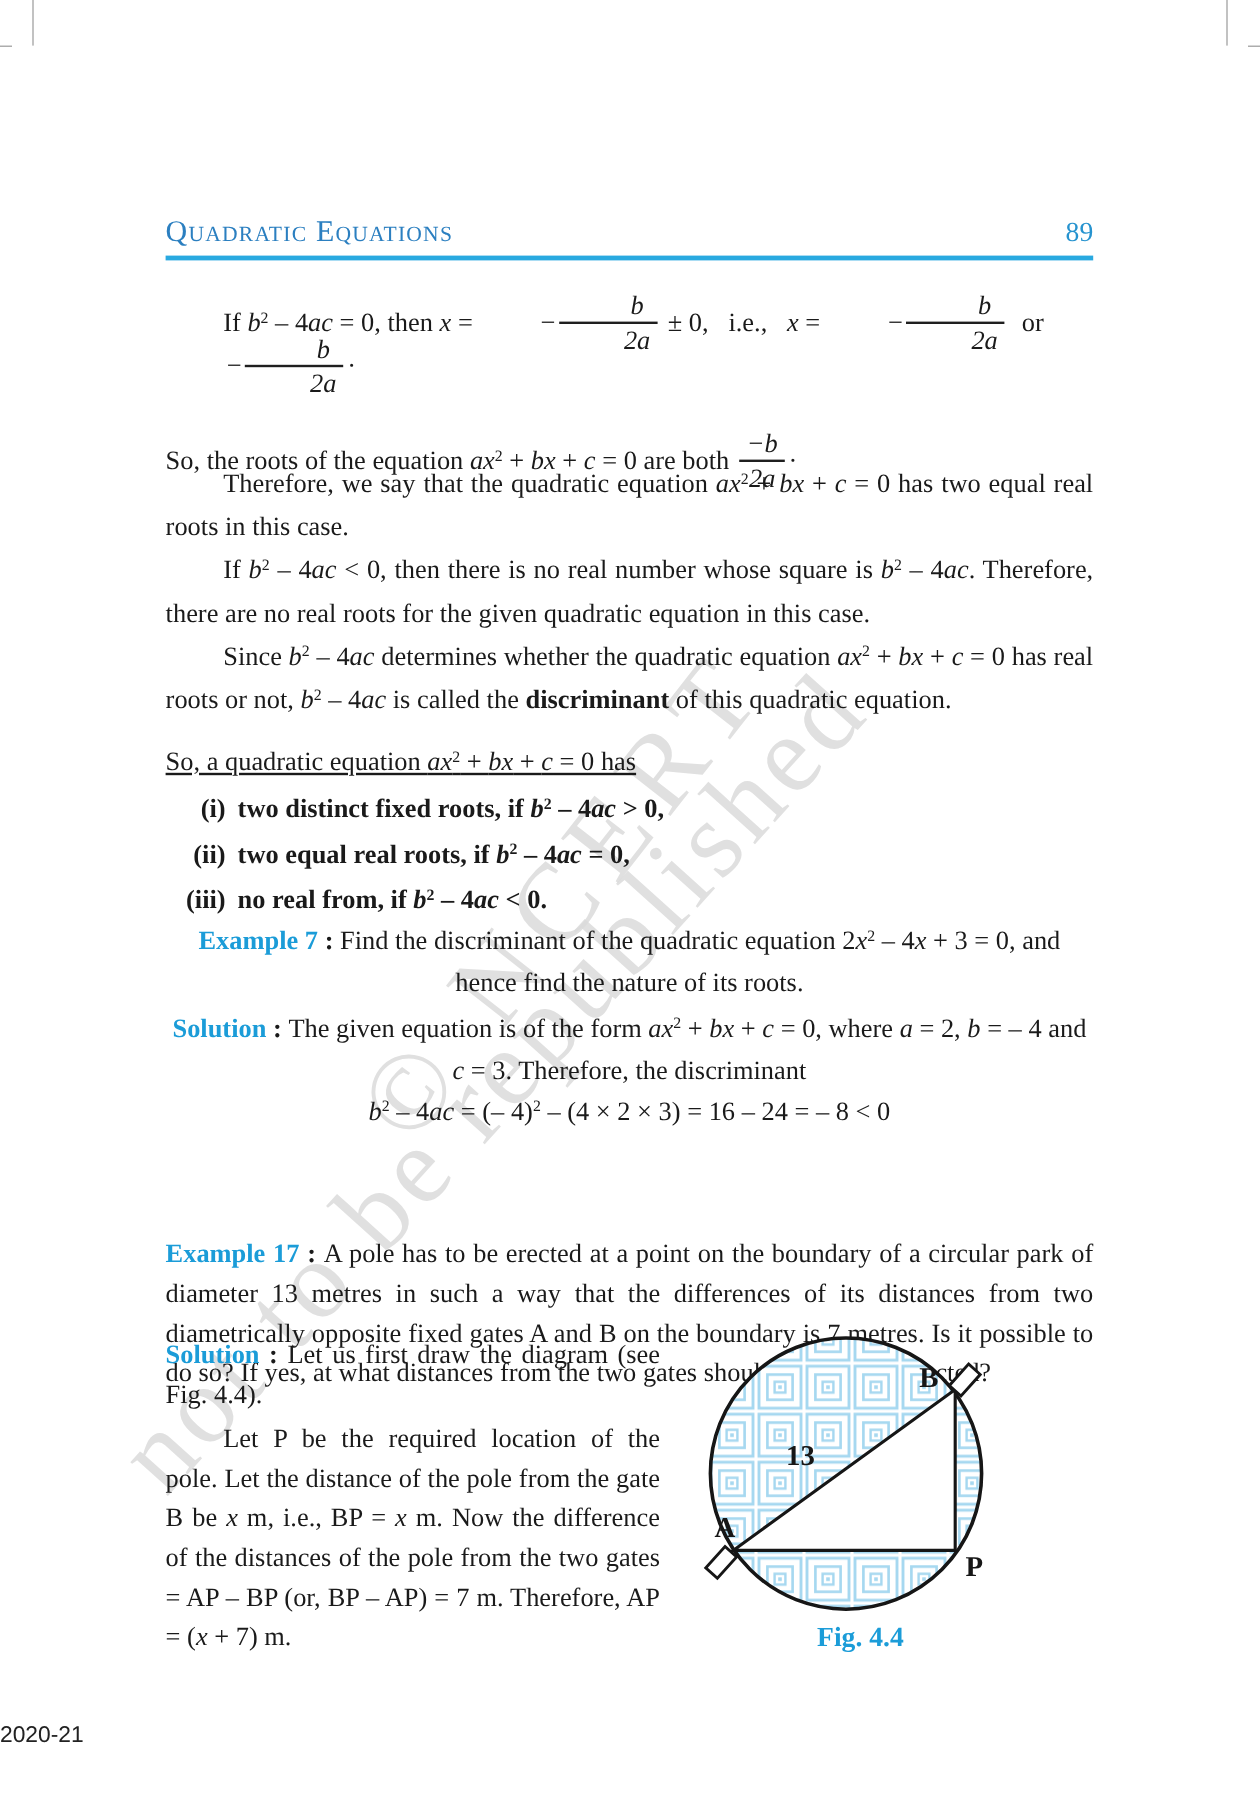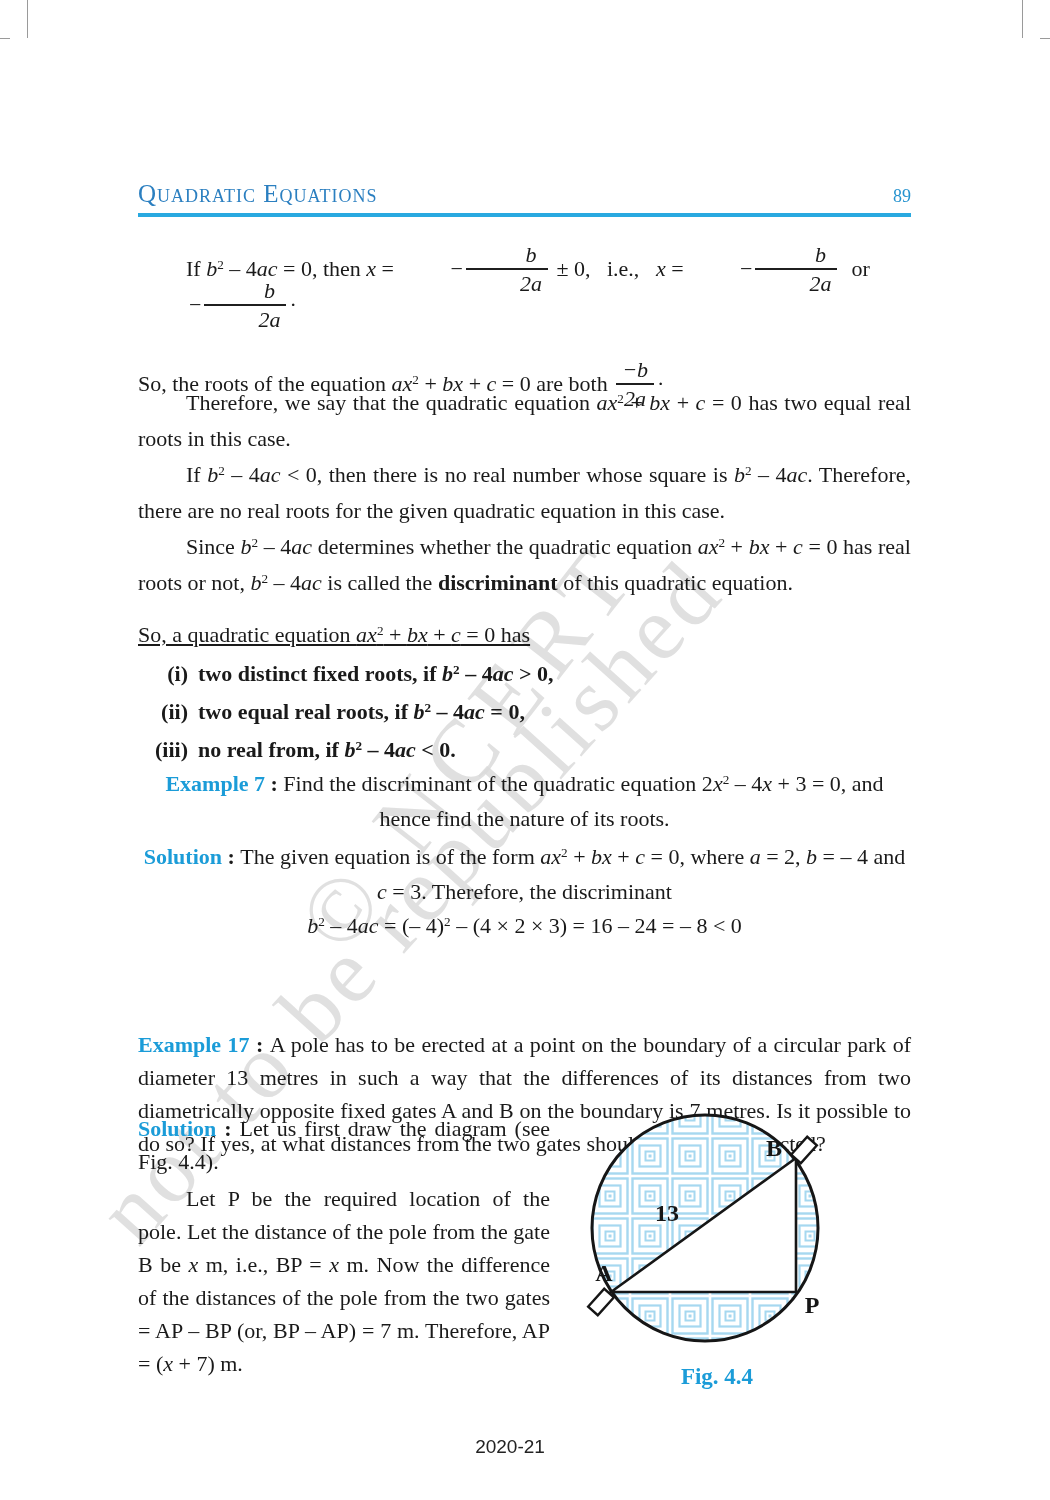--- a/index.html
+++ b/index.html
@@ -13,21 +13,21 @@
   .wm{position:absolute;z-index:0;color:#dbdbdb;opacity:.85;white-space:nowrap;
       font-family:"Liberation Serif","DejaVu Serif",serif;}
   .wm1{font-size:92px;letter-spacing:14px;left:225px;top:692px;transform:rotate(-52deg);}
   .wm2{font-size:92px;letter-spacing:5px;left:-30px;top:848px;transform:rotate(-48deg);}
 
   .layer{position:absolute;left:0;top:0;width:1050px;height:1500px;z-index:2;}
 
   
   .hdr{position:absolute;left:138px;top:180px;width:773px;display:flex;justify-content:space-between;align-items:baseline;}
   .hdr .title{font-variant:small-caps;font-size:25px;letter-spacing:1px;color:#2b7fc0;}
-  .hdr .pageno{font-size:18px;color:#2693cf;}
+  .hdr .pageno{font-size:23px;color:#2693cf;}
   .rule{position:absolute;left:138px;top:213px;width:773px;height:4px;background:#29a9e0;}
 
   
   .sec{position:absolute;left:138px;width:773px;}
   #sec1{top:222px;}
   #sec2{top:386px;}
   #sec3{top:768px;}
   #sec4{top:1028px;}
   #sec5{top:1112px;display:flex;justify-content:flex-start;}
   p.tp{margin:0;line-height:33px;}
@@ -63,24 +63,24 @@
   .fst{display:inline-block;text-align:center;}
   .fnum,.fden{display:block;font-style:italic;line-height:27px;padding:0 6px;}
   .fnum{border-bottom:2px solid #1f1f1f;}
 
   
   .colL{width:412px;}
   .colR{width:334px;}
   .colL p.second{margin-top:4px;line-height:32.5px;}
   .colL p.tp{line-height:33px;}
   .fig{margin-top:-16px;}
-  .figcap{margin-top:12px;text-align:center;font-weight:bold;color:#1b9cd8;font-size:23px;}
+  .figcap{margin-top:0;text-align:center;font-weight:bold;color:#1b9cd8;font-size:23px;}
 
   
-  .ftr{position:absolute;left:0;top:1436px;width:1020px;text-align:center;
+  .ftr{position:absolute;left:0;top:1436px;width:1020px;
        font-family:"Liberation Sans","DejaVu Sans",sans-serif;font-size:19px;color:#222;}
 </style>
 </head>
 <body>
 
 <div class="page">
 
   <div class="cm" style="left:27px;top:0;width:1px;height:38px;"></div>
   <div class="cm" style="left:0;top:38px;width:10px;height:1px;"></div>
   <div class="cm" style="left:1022px;top:0;width:1px;height:38px;"></div>

